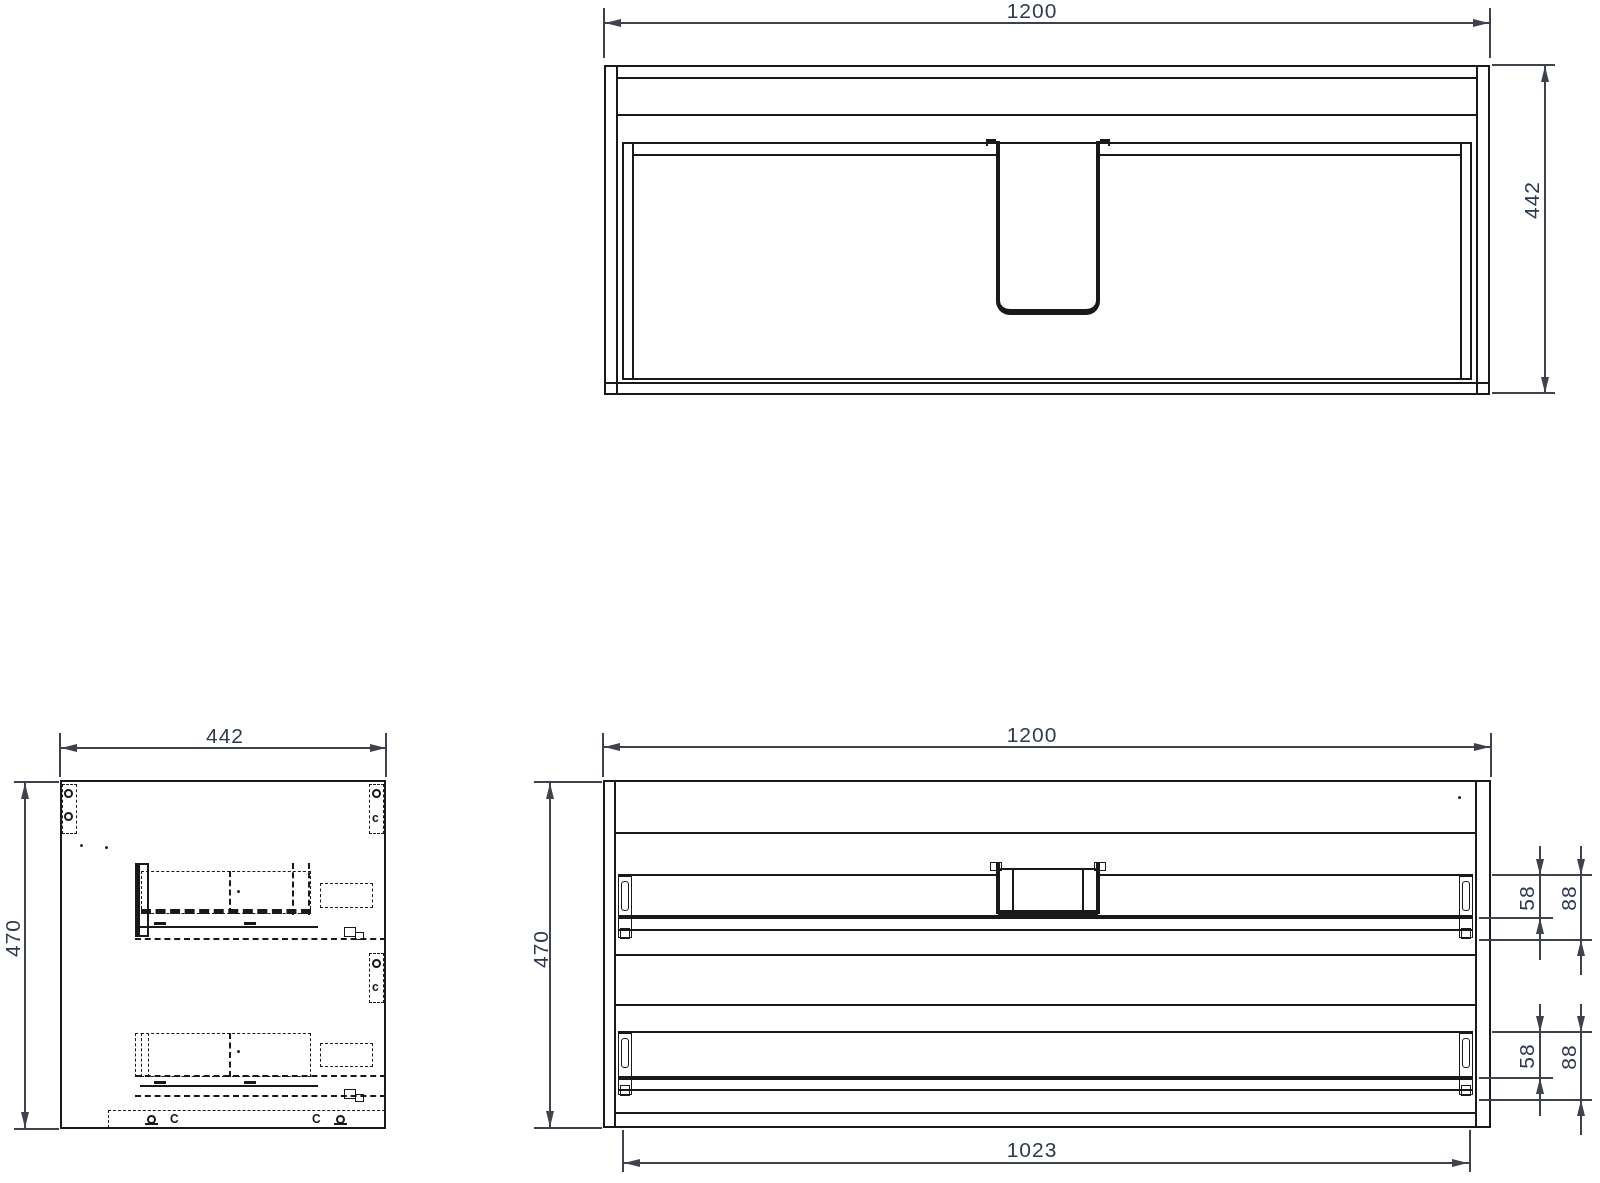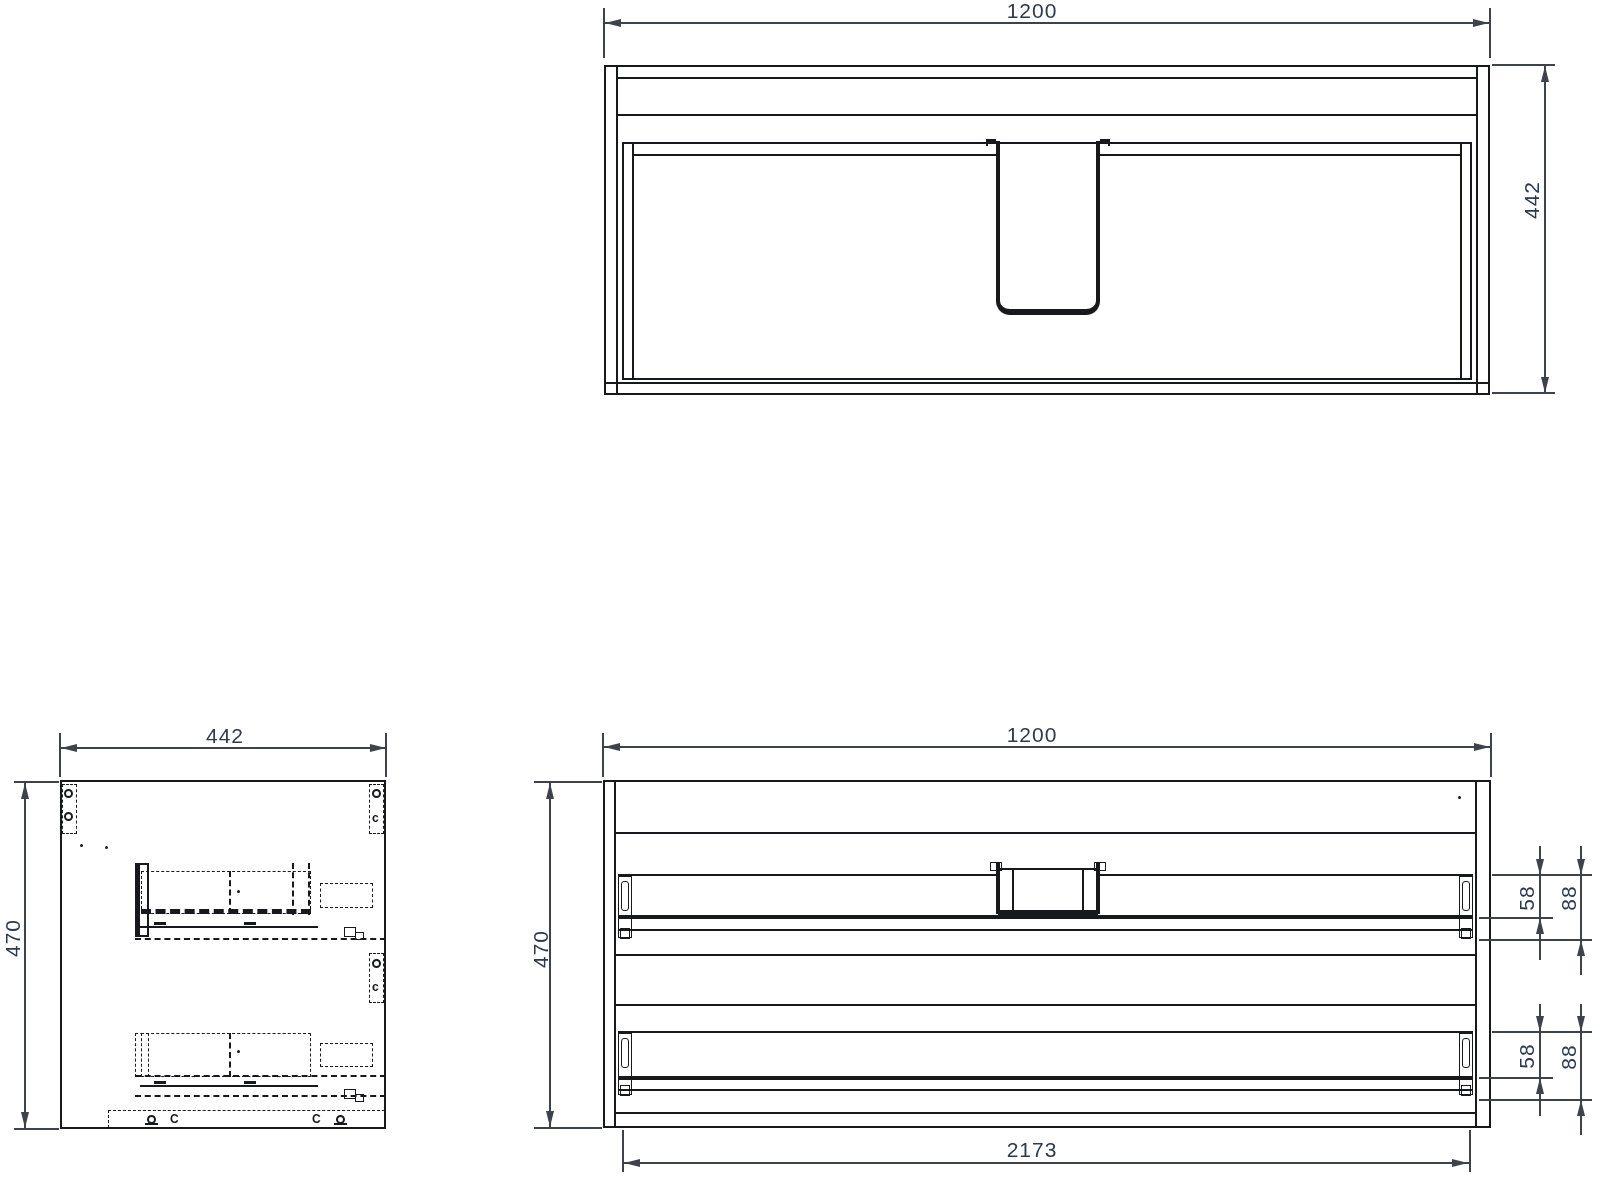--- a/index.html
+++ b/index.html
@@ -244,17 +244,17 @@
       <div class="ar u" style="left:1577px;top:1100px"></div>
       <div class="lbl rot" style="left:1545px;top:1046px;width:48px">88</div>
     </div>
 
     <div>
       <div class="dl" style="left:622px;top:1130px;width:2px;height:42px"></div>
       <div class="dl" style="left:1469px;top:1130px;width:2px;height:42px"></div>
       <div class="dl" style="left:623px;top:1162px;width:847px;height:2px"></div>
       <div class="ar l" style="left:624px;top:1159px"></div>
       <div class="ar r" style="left:1452px;top:1159px"></div>
-      <div class="lbl" style="left:972px;top:1139px;width:120px">2173</div>
+      <div class="lbl" style="left:972px;top:1139px;width:120px">1023</div>
     </div>
   </div>
 
 </div>
 
 </body></html>

